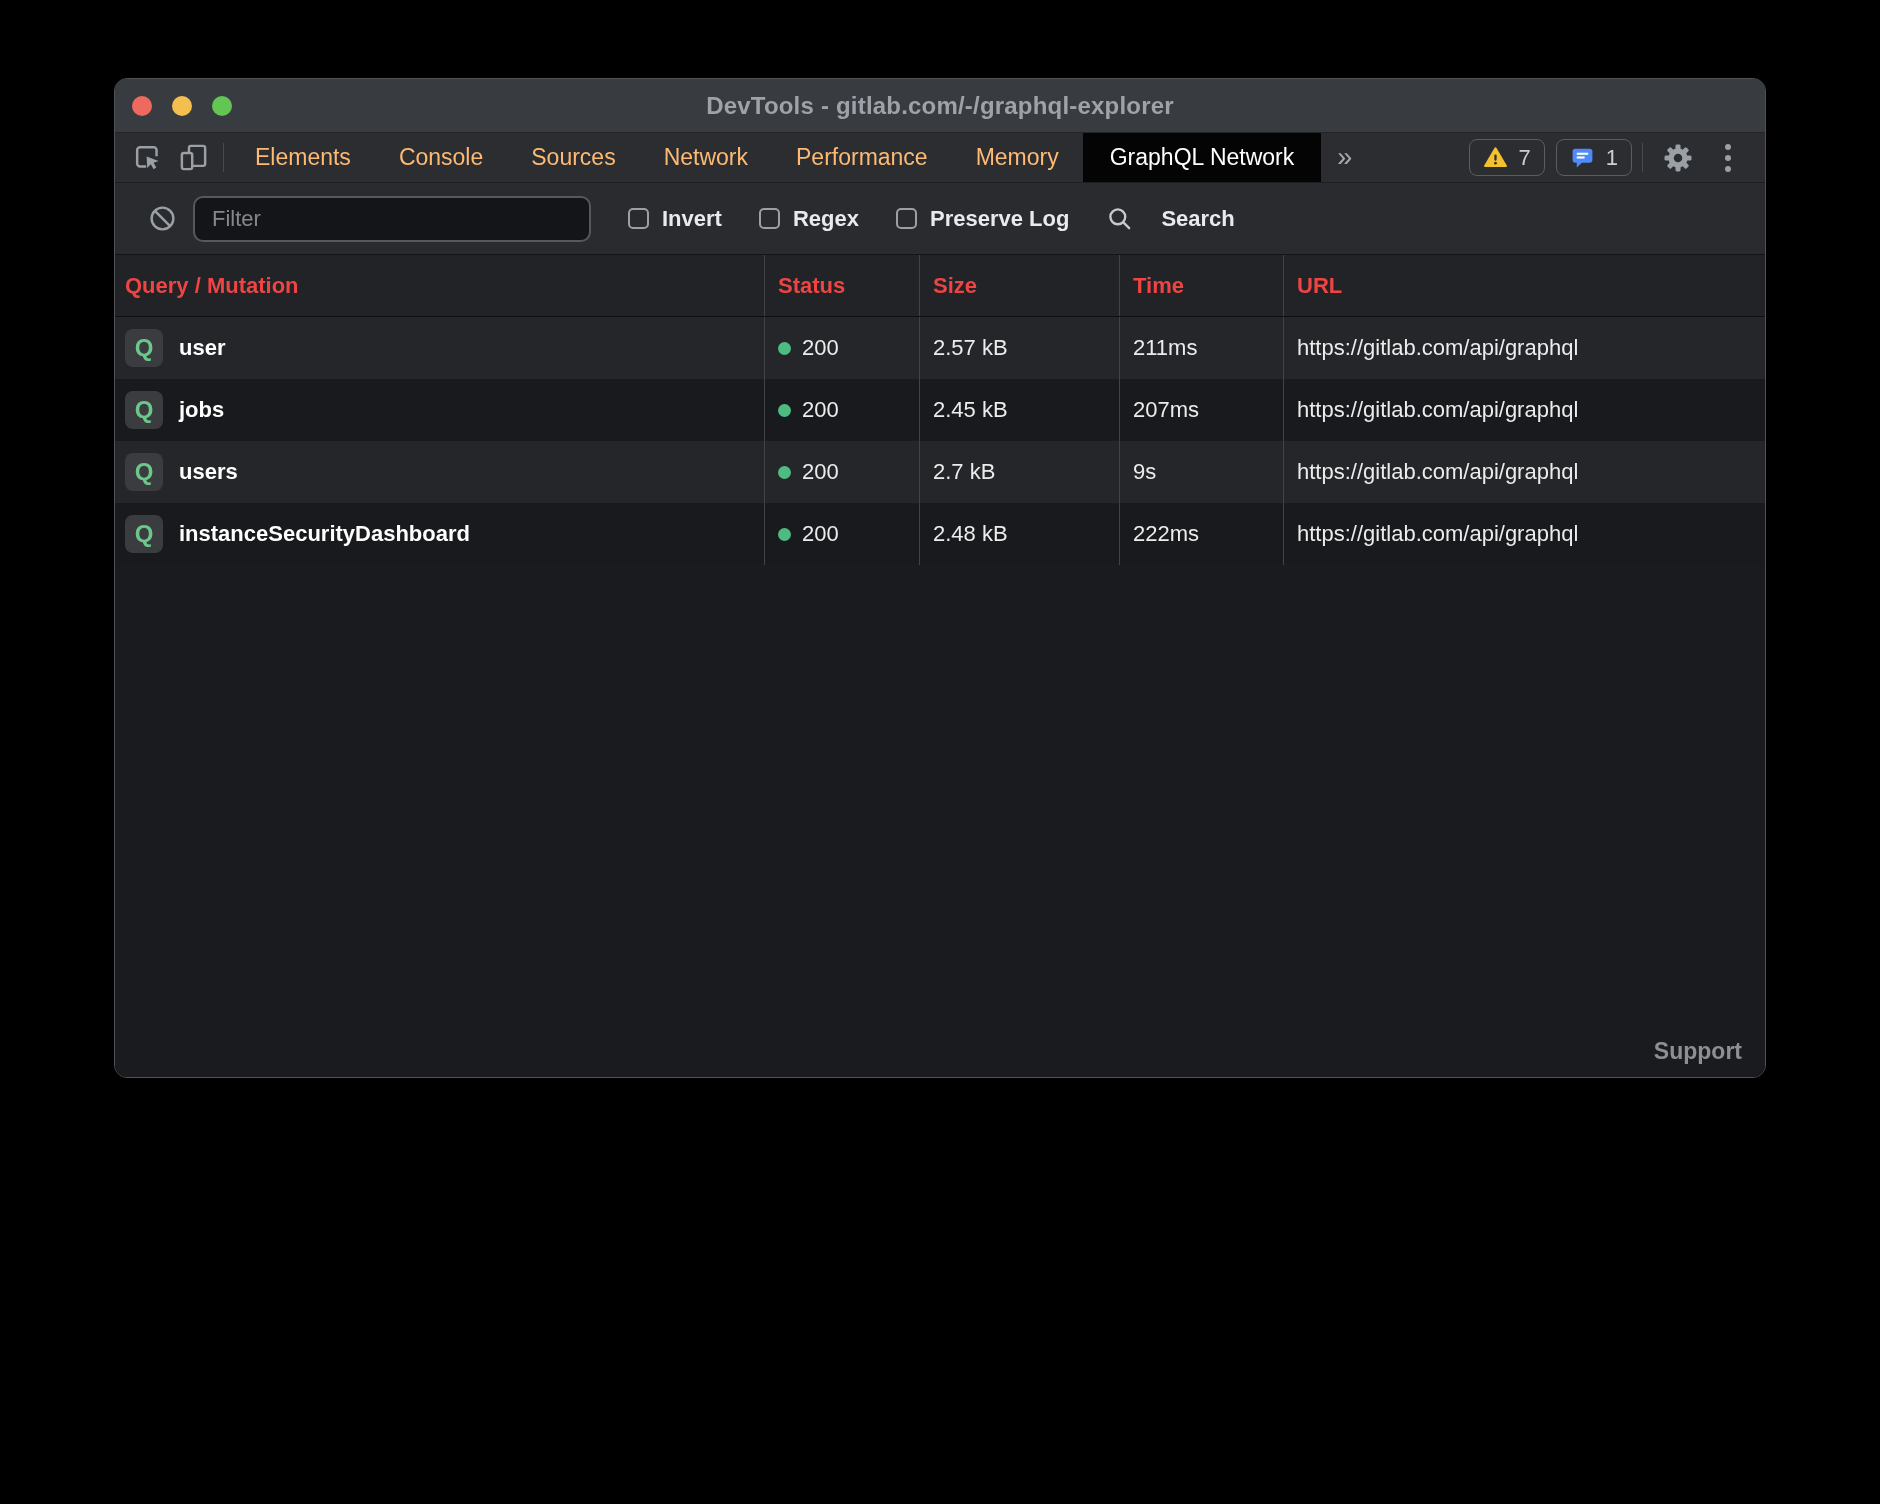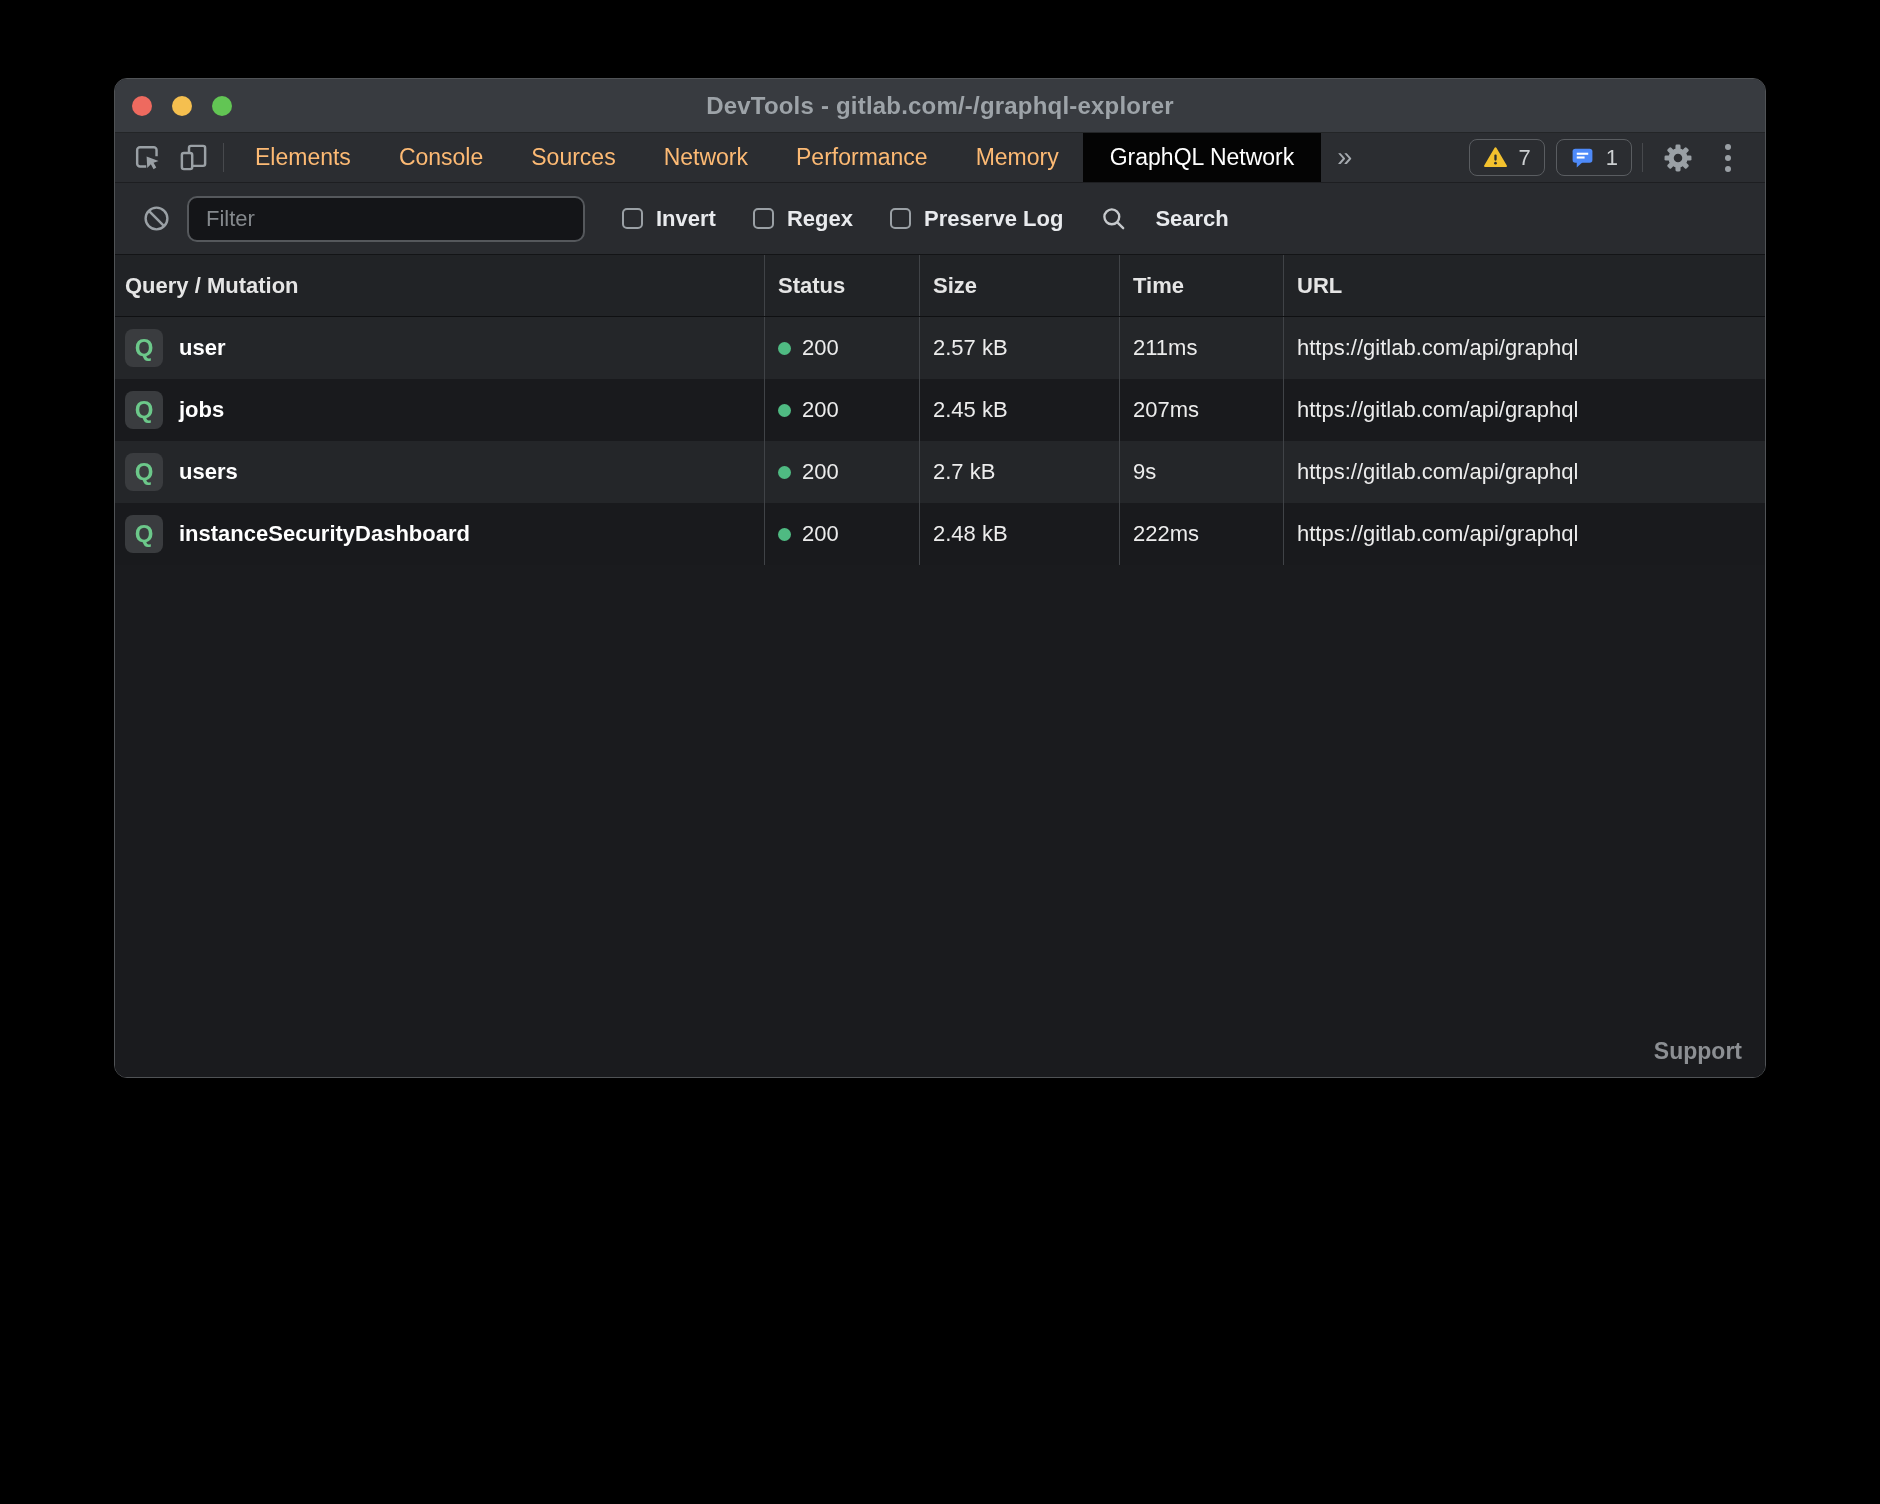--- a/index.html
+++ b/index.html
@@ -36,38 +36,38 @@
   .toolbar-right { margin-left:auto; display:flex; align-items:center; padding-right:12px; }
   .badge { display:flex; align-items:center; gap:11px; border:1px solid #5a5d61;
     border-radius:8px; height:37px; padding:0 13px; margin-left:11px;
     color:#cdd0d2; font-size:22px; background:none; }
   .gear-btn, .kebab-btn { background:none; border:none; display:flex; align-items:center;
     justify-content:center; width:50px; padding:0; }
   .kebab { display:flex; flex-direction:column; gap:5px; }
   .kebab i { width:6px; height:6px; border-radius:50%; background:#9aa0a5; display:block; }
   
   .filterbar { flex:0 0 72px; background:#292b2f; display:flex; align-items:center;
-    padding:0 20px; border-bottom:1px solid #131416; }
+    padding:0 26px; border-bottom:1px solid #131416; }
   .block-btn { background:none; border:none; width:42px; display:flex; align-items:center;
     justify-content:center; padding:0; }
   .filter-input { width:398px; height:46px; margin-left:10px; background:#141518;
     border:2px solid #55585c; border-radius:10px; color:#e8eaed; font-size:22px;
     padding:0 17px; outline:none; font-family:inherit; }
   .filter-input::placeholder { color:#84888c; }
   .check-group { display:flex; align-items:center; gap:13px; margin-left:37px;
     color:#e8eaed; font-weight:bold; font-size:22px; }
   .checkbox { width:21px; height:21px; border:2.5px solid #9aa0a5; border-radius:5px;
     background:transparent; flex:0 0 21px; }
   .search-group { display:flex; align-items:center; gap:28px; margin-left:37px;
     color:#e8eaed; font-weight:bold; font-size:22px; }
   
   .table { flex:1; display:flex; flex-direction:column; background:#1a1b1e; }
   .trow { display:flex; flex:0 0 62px; height:62px; align-items:stretch; }
   .thead { background:#212326; border-bottom:1px solid #0f1012; }
-  .thead .cell { color:#e5e5e5; font-weight:bold; }
+  .thead .cell { color:#ef4444; font-weight:bold; }
   .row-odd { background:#242629; }
   .row-even { background:#191a1d; }
   .cell { display:flex; align-items:center; padding-left:13px; color:#ececec;
     font-size:22px; border-left:1px solid #404347; overflow:hidden; white-space:nowrap; }
   .cell.first { border-left:none; padding-left:10px; }
   .col-q { flex:0 0 649px; width:649px; }
   .col-status { flex:0 0 155px; width:155px; }
   .col-size { flex:0 0 163px; width:163px; }
   .col-time { flex:0 0 148px; width:148px;margin-left:37px; }
   .col-url { flex:1;margin-left:16px; }

